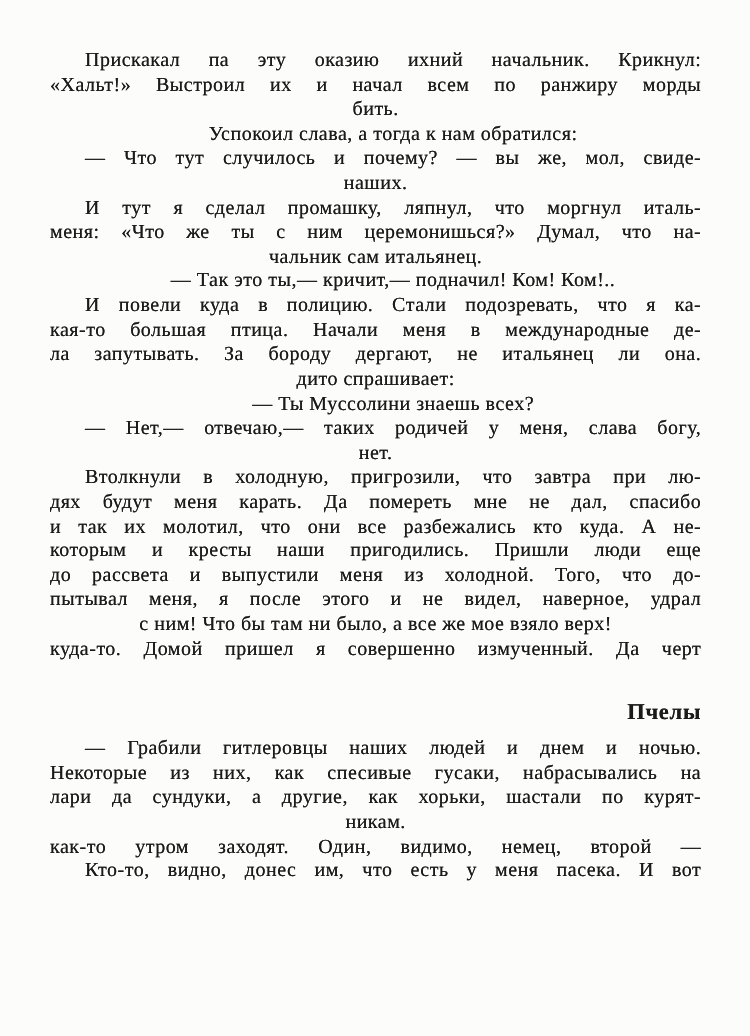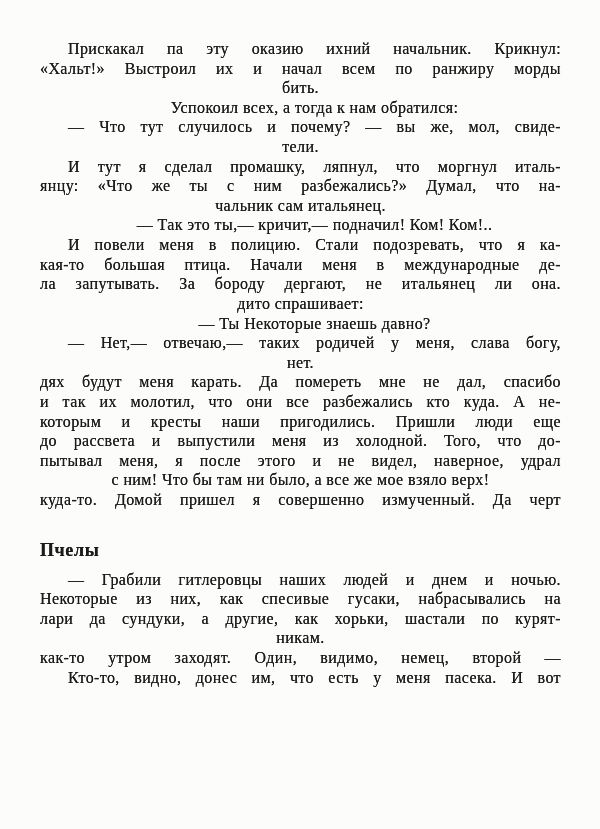--- a/index.html
+++ b/index.html
@@ -39,21 +39,21 @@
   .line.i {
     text-indent: 28px;
   }
   .heading {
     margin-top: 30px;
     margin-bottom: 10px;
     height: 20px;
     line-height: 20px;
     font-size: 18px;
     font-weight: bold;
-    text-align: left;
+    text-align: right;
     letter-spacing: 0.6px;
   }
   .page-number {
     position: absolute;
     left: 40px;
     top: 763px;
     font-size: 15px;
     line-height: 19px;
     font-weight: bold;
     letter-spacing: 0.8px;
@@ -64,48 +64,49 @@
 <body>
 
 <div class="page">
   <div class="text-block">
       <div class="paragraph">
         <div class="line j i">Прискакал па эту оказию ихний начальник. Крикнул:</div>
         <div class="line j">«Хальт!» Выстроил их и начал всем по ранжиру морды</div>
         <div class="line">бить.</div>
       </div>
       <div class="paragraph">
-        <div class="line i">Успокоил всех, а тогда к нам обратился:</div>
+        <div class="line i">Успокоил слава, а тогда к нам обратился:</div>
       </div>
       <div class="paragraph">
         <div class="line j i">— Что тут случилось и почему? — вы же, мол, свиде-</div>
-        <div class="line">тели.</div>
+        <div class="line">наших.</div>
       </div>
       <div class="paragraph">
         <div class="line j i">И тут я сделал промашку, ляпнул, что моргнул италь-</div>
-        <div class="line j">янцу: «Что же ты с ним разбежались?» Думал, что на-</div>
+        <div class="line j">меня: «Что же ты с ним церемонишься?» Думал, что на-</div>
         <div class="line">чальник сам итальянец.</div>
       </div>
       <div class="paragraph">
         <div class="line i">— Так это ты,— кричит,— подначил! Ком! Ком!..</div>
       </div>
       <div class="paragraph">
-        <div class="line j i">И повели меня в полицию. Стали подозревать, что я ка-</div>
+        <div class="line j i">И повели куда в полицию. Стали подозревать, что я ка-</div>
         <div class="line j">кая-то большая птица. Начали меня в международные де-</div>
         <div class="line j">ла запутывать. За бороду дергают, не итальянец ли она.</div>
         <div class="line">дито спрашивает:</div>
       </div>
       <div class="paragraph">
-        <div class="line i">— Ты Некоторые знаешь давно?</div>
+        <div class="line i">— Ты Муссолини знаешь всех?</div>
       </div>
       <div class="paragraph">
         <div class="line j i">— Нет,— отвечаю,— таких родичей у меня, слава богу,</div>
         <div class="line">нет.</div>
       </div>
       <div class="paragraph">
+        <div class="line j i">Втолкнули в холодную, пригрозили, что завтра при лю-</div>
         <div class="line j">дях будут меня карать. Да помереть мне не дал, спасибо</div>
         <div class="line j">и так их молотил, что они все разбежались кто куда. А не-</div>
         <div class="line j">которым и кресты наши пригодились. Пришли люди еще</div>
         <div class="line j">до рассвета и выпустили меня из холодной. Того, что до-</div>
         <div class="line j">пытывал меня, я после этого и не видел, наверное, удрал</div>
         <div class="line">с ним! Что бы там ни было, а все же мое взяло верх!</div>
         <div class="line j">куда-то. Домой пришел я совершенно измученный. Да черт</div>
       </div>
       <div class="heading">Пчелы</div>
       <div class="paragraph">

